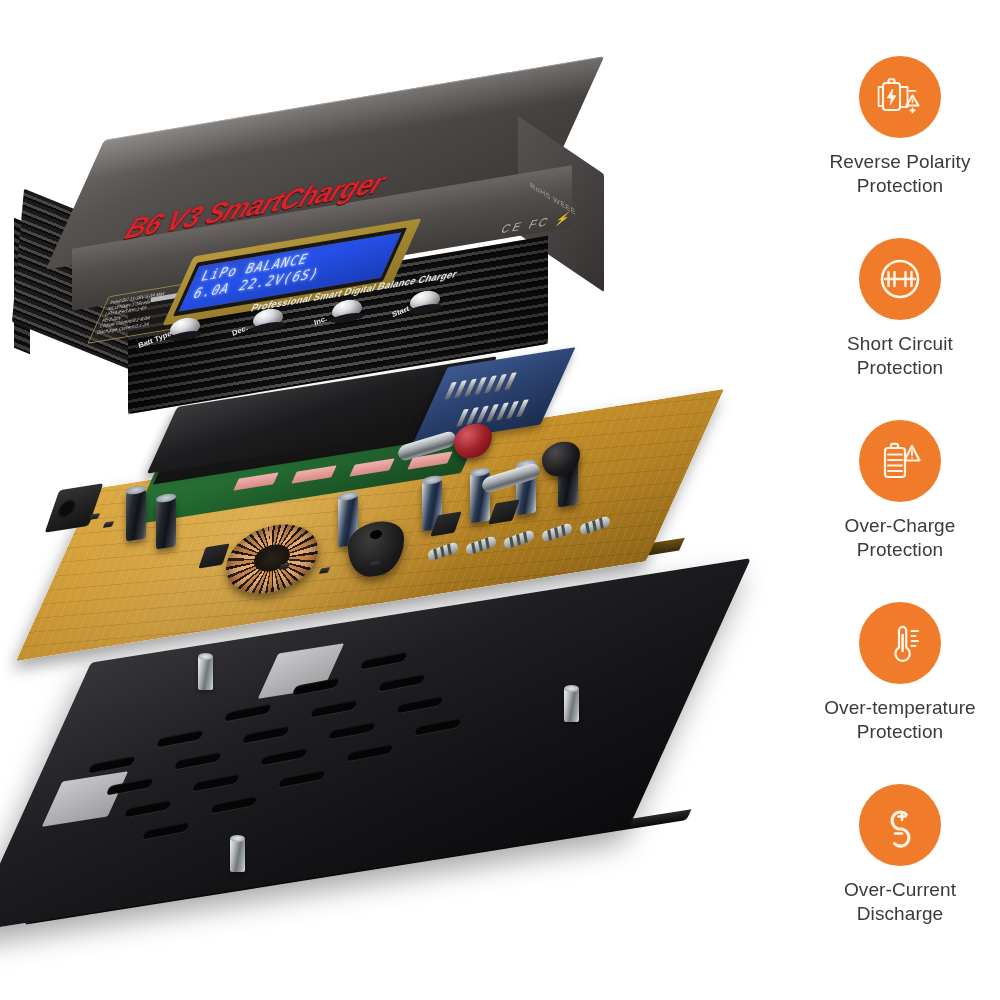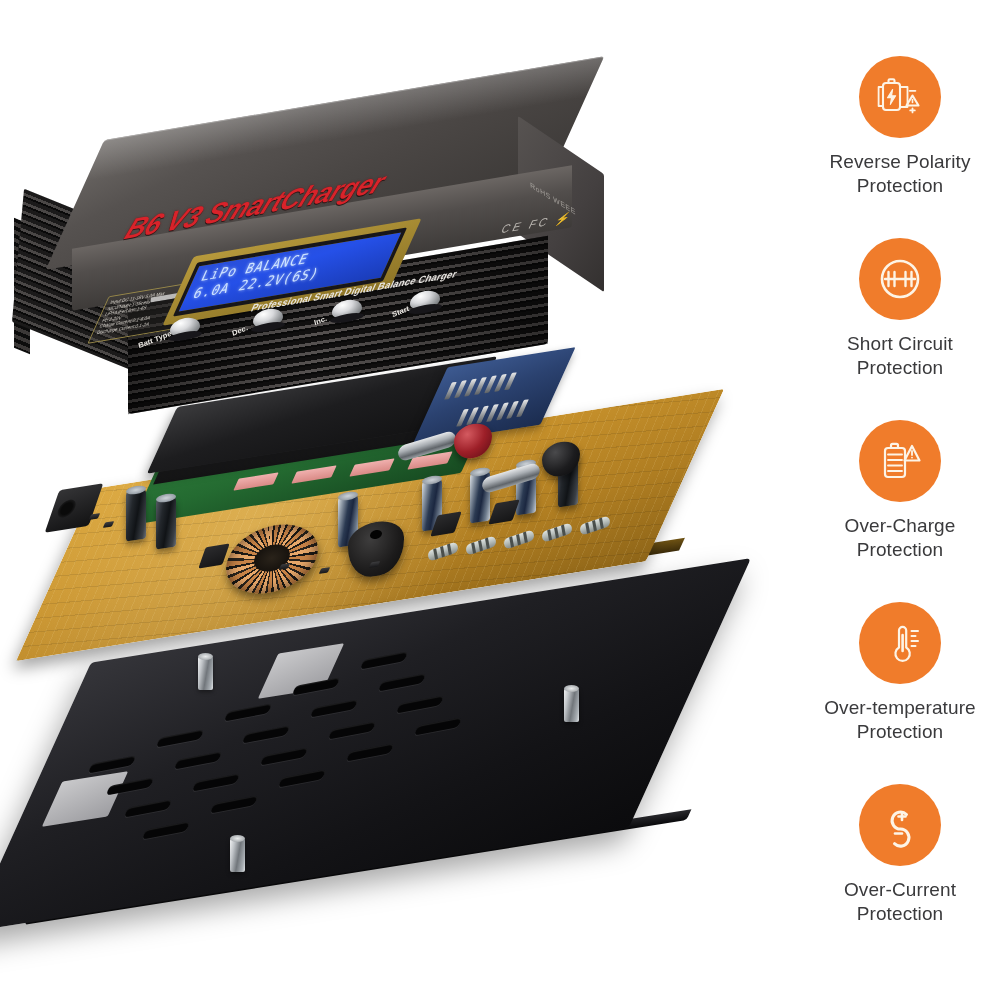--- a/index.html
+++ b/index.html
@@ -836,16 +836,16 @@
         <svg width="52" height="52" viewBox="0 0 52 52">
           <g fill="none" stroke="#fdf4e6" stroke-width="3" stroke-linecap="round">
             <path d="M32.5 15.5 a8.5 8.5 0 1 0 -6 14.6 a8.5 8.5 0 1 1 -6 14.6"></path>
             <line x1="24.5" y1="17.5" x2="31.5" y2="17.5" stroke-width="2.6"></line>
             <line x1="28" y1="14" x2="28" y2="21" stroke-width="2.6"></line>
             <line x1="21" y1="34.5" x2="28" y2="34.5" stroke-width="2.6"></line>
           </g>
         </svg>
       </div>
       <div class="feature-label">Over-Current
-Protection</div>
+Discharge</div>
     </div>
   </div>
 </div>
 
 </body></html>

